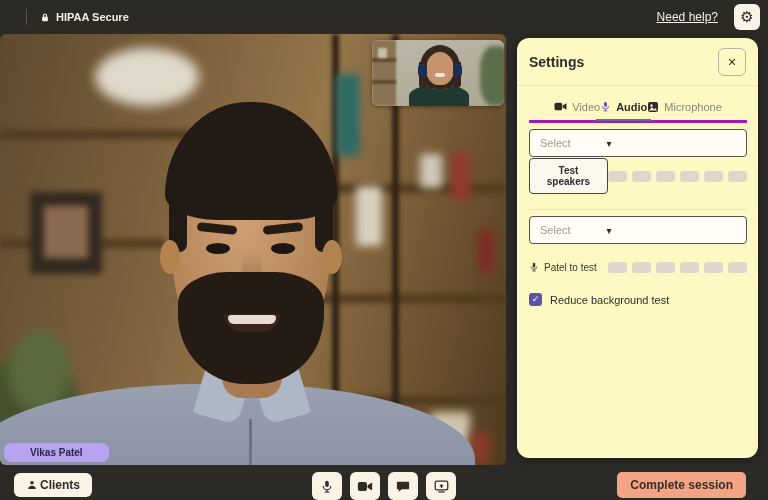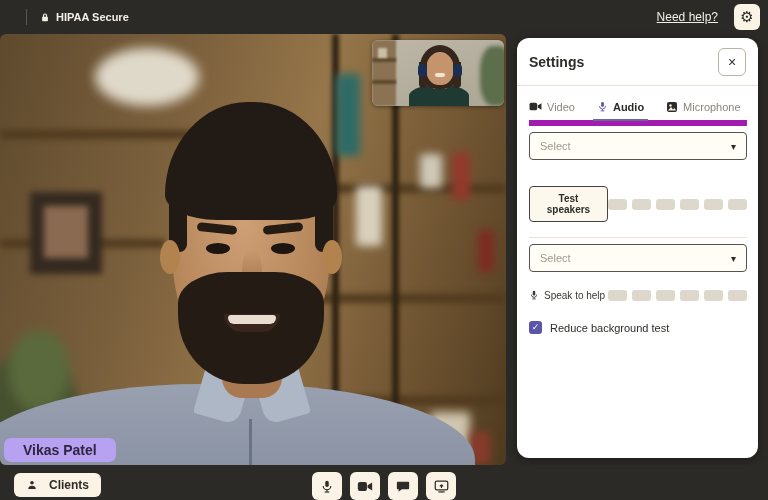--- a/index.html
+++ b/index.html
@@ -76,60 +76,60 @@
   .pip .w-hair-r { left:81px; top:22px; width:8px; height:26px; background:#34261d; border-radius:0 0 8px 8px; }
   .pip .w-face { left:54px; top:12px; width:28px; height:33px; background:#c5946c;
     border-radius:50% 50% 46% 46% / 54% 54% 48% 48%; }
   .pip .w-smile { left:63px; top:33px; width:10px; height:4px; background:#efe4d6; border-radius:2px; }
   .pip .w-cup { width:9px; height:13px; background:#1c2f52; border-radius:4px; top:24px; }
   .pip .w-cup.l { left:46px; } .pip .w-cup.r { left:81px; }
   .pip .w-neck { left:61px; top:41px; width:14px; height:8px; background:#b2814f; }
   .pip .w-torso { left:37px; top:45px; width:60px; height:24px; background:#1f3a33; border-radius:45% 45% 0 0; }
 
   .name-tag { left:4px; bottom:3px; position:absolute; background:#b7a2f2; color:#2e2640;
-    font-size:14px; font-weight:bold; padding:4px 19px; border-radius:7px; }
+    font-size:10px; font-weight:bold; padding:4px 26px; border-radius:7px; }
 
   
   .panel { position:absolute; left:517px; top:4px; width:241px; height:420px;
-    background:#ffffff; border-radius:12px; box-shadow:0 2px 10px rgba(0,0,0,.35);
+    background:#fef9c3; border-radius:12px; box-shadow:0 2px 10px rgba(0,0,0,.35);
     color:#2e2c29; display:flex; flex-direction:column; }
   .panel-header { height:48px; display:flex; align-items:center; justify-content:space-between;
     padding:0 12px; border-bottom:1px solid #e8e1d2; }
   .panel-title { font-size:14px; font-weight:bold; }
   .close-btn { width:28px; height:28px; background:transparent; border:1px solid #b8b2a4;
     border-radius:6px; font-size:14px; color:#2e2c29; cursor:pointer; line-height:1; }
   .panel-body { padding:14px 11px 0 12px; }
-  .tabs { display:flex; gap:22px; border-bottom:6px solid #a21caf; position:relative; padding-bottom:7px; }
+  .tabs { display:flex; border-bottom:3px solid #a21caf; position:relative; padding-bottom:7px;justify-content:center; }
   .tab { display:flex; align-items:center; gap:5px; font-size:11px; color:#8a857a; cursor:pointer; position:relative; }
   .tab.active { color:#2e2c29; font-weight:bold; }
   .tab.active::after { content:""; position:absolute; left:-4px; right:-4px; bottom:-8px; height:2px; background:#6b6894; }
   .tab svg { display:block; }
   .field-label { font-size:10px; font-weight:bold; margin-top:17px; }
   .select { margin-top:6px; height:28px; background:#fffdf6; border:1px solid #55524c; border-radius:4px;
-    display:flex; align-items:center; justify-content:space-between; padding:0 10px; cursor:pointer; }
+    display:flex; align-items:center; padding:0 10px; cursor:pointer;gap:36px; }
   .select .ph { font-size:11px; color:#a09a8e; }
   .select .caret { font-size:10px; color:#2e2c29; }
-  .row { display:flex; align-items:center; margin-top:26px; }
+  .row { display:flex; align-items:center; margin-top:1px; }
   .test-btn { background:#fdf8ee; border:1px solid #47443f; border-radius:4px; padding:6px 10px;
     font-size:10px; font-weight:bold; color:#2e2c29; cursor:pointer; font-family:"Liberation Sans",sans-serif; }
   .meter { display:flex; gap:5px; margin-left:auto; }
   .meter i { width:19px; height:11px; background:#ddd8cb; border-radius:3px; }
   .sep { border-top:1px solid #eae3d3; margin-top:15px; }
   .speak-row { margin-top:17px; }
   .speak-label { display:flex; align-items:center; gap:5px; font-size:10px; color:#3a3833; }
   .check-row { display:flex; align-items:center; gap:8px; margin-top:20px; cursor:pointer; }
   .checkbox { width:13px; height:13px; background:#5a55a5; border-radius:3px; display:flex;
     align-items:center; justify-content:center; color:#fff; font-size:9px; line-height:1; }
   .check-label { font-size:11px; color:#2e2c29; }
 
   
   .bottombar { position:absolute; left:0; top:465px; width:768px; height:35px; background:#2b2a27;
     display:flex; align-items:center; }
   .clients-btn { margin-left:14px; background:#fbf4e6; border:none; border-radius:6px; height:24px;
-    display:flex; align-items:center; gap:11px; padding:0 12px; font-size:12px; font-weight:bold;
+    display:flex; align-items:center; gap:2px; padding:0 12px; font-size:12px; font-weight:bold;
     color:#2e2c29; cursor:pointer; font-family:"Liberation Sans",sans-serif; position:relative; top:2px; }
   .controls { position:absolute; left:50%; transform:translateX(-50%); top:7px; display:flex; gap:8px; }
   .ctrl-btn { width:30px; height:28px; background:#fbf4e6; border:none; border-radius:6px;
     display:flex; align-items:center; justify-content:center; cursor:pointer; }
   .complete-btn { margin-left:auto; margin-right:22px; background:#f2a485; border:none; border-radius:5px;
     height:26px; padding:0 13px; font-size:12px; font-weight:bold; color:#332f2b; cursor:pointer;
     font-family:"Liberation Sans",sans-serif; position:relative; top:2px; }
 </style>
 </head>
 <body>
@@ -273,21 +273,21 @@
       </div>
 
       <div class="row speak-row">
         <span class="speak-label">
           <svg width="10" height="12" viewBox="0 0 24 24">
             <rect x="9" y="2" width="6" height="11" rx="3" fill="#3a3833"></rect>
             <path d="M5.5 11a6.5 6.5 0 0 0 13 0" fill="none" stroke="#3a3833" stroke-width="2"></path>
             <line x1="12" y1="17.5" x2="12" y2="21" stroke="#3a3833" stroke-width="2"></line>
             <line x1="8" y1="21.5" x2="16" y2="21.5" stroke="#3a3833" stroke-width="2"></line>
           </svg>
-          <span>Speak to help</span>
+          <span>Patel to test</span>
         </span>
         <div class="meter">
           <i></i>
             <i></i>
             <i></i>
             <i></i>
             <i></i>
             <i></i>
         </div>
       </div>
@@ -334,13 +334,14 @@
     </button>
     <button class="ctrl-btn">
       <svg width="15" height="14" viewBox="0 0 24 22">
         <rect x="2" y="3" width="20" height="14" rx="2.5" fill="none" stroke="#2e2c29" stroke-width="2"></rect>
         <path d="M12 14v-5m0 0l-2.6 2.6M12 9l2.6 2.6" fill="none" stroke="#2e2c29" stroke-width="1.8"></path>
         <line x1="7" y1="20.5" x2="17" y2="20.5" stroke="#2e2c29" stroke-width="2"></line>
       </svg>
     </button>
   </div>
 
+  <button class="complete-btn">Complete session</button>
 </footer>
 
 </body></html>

